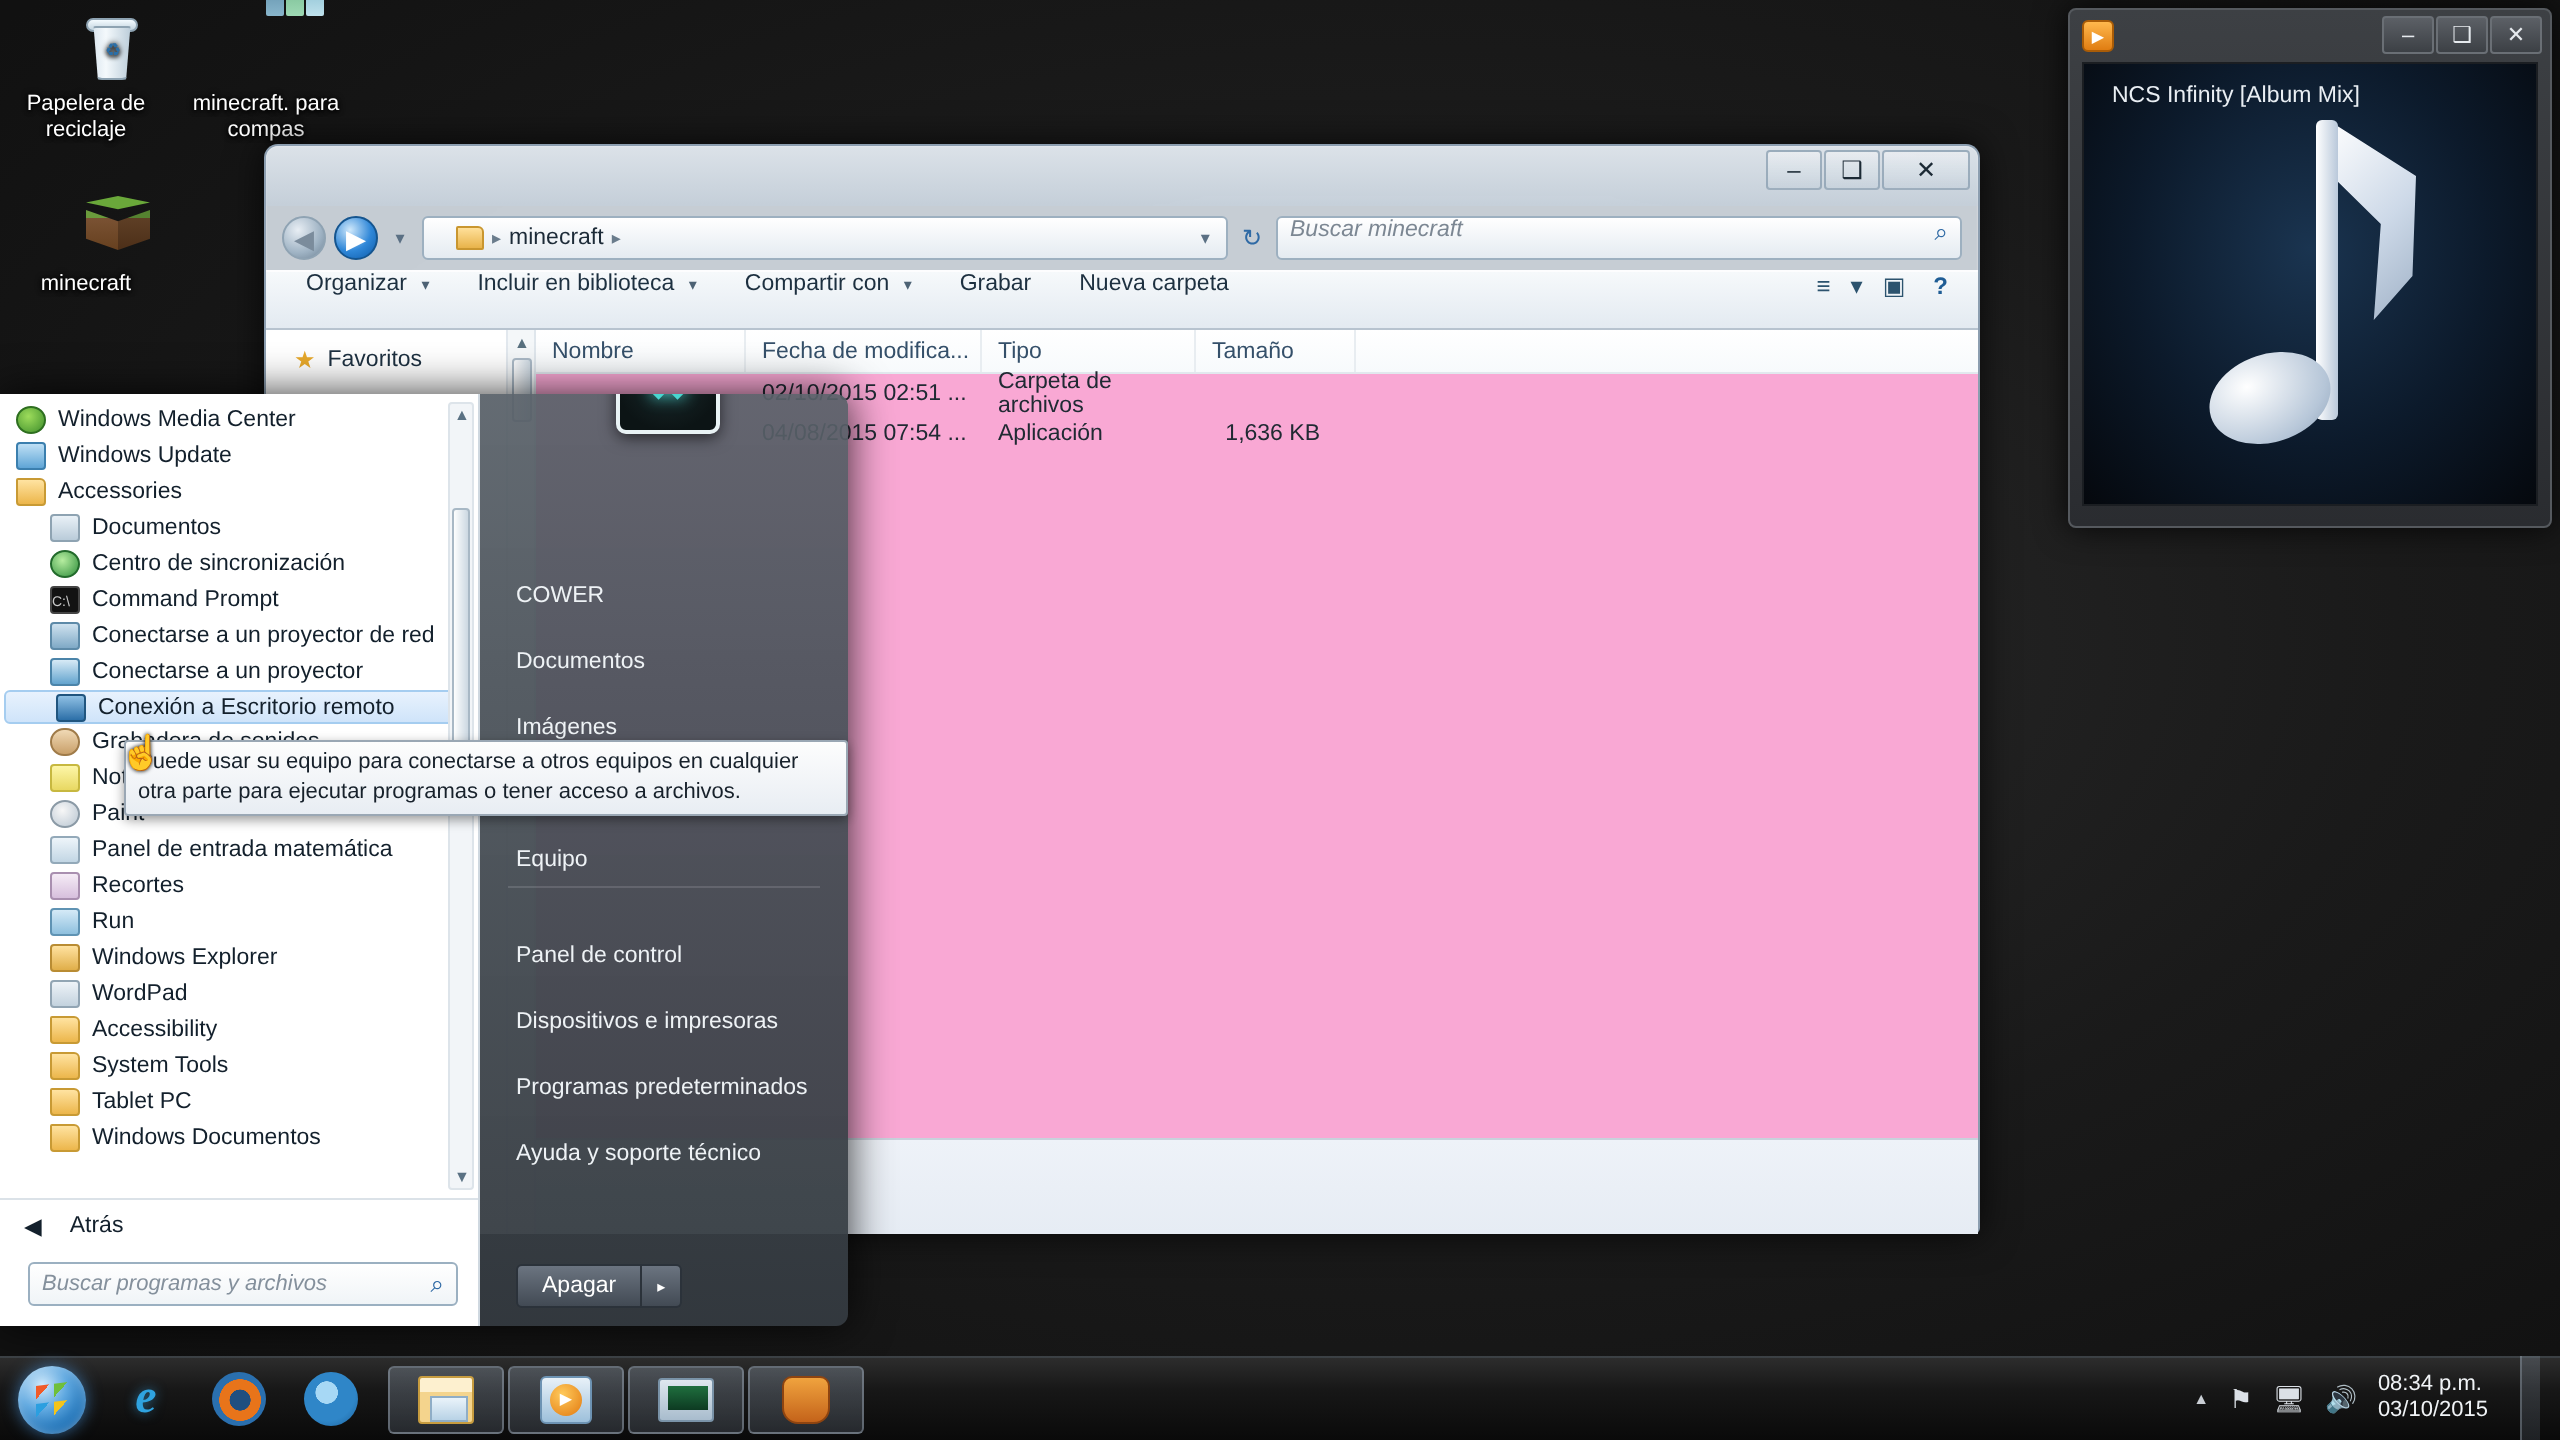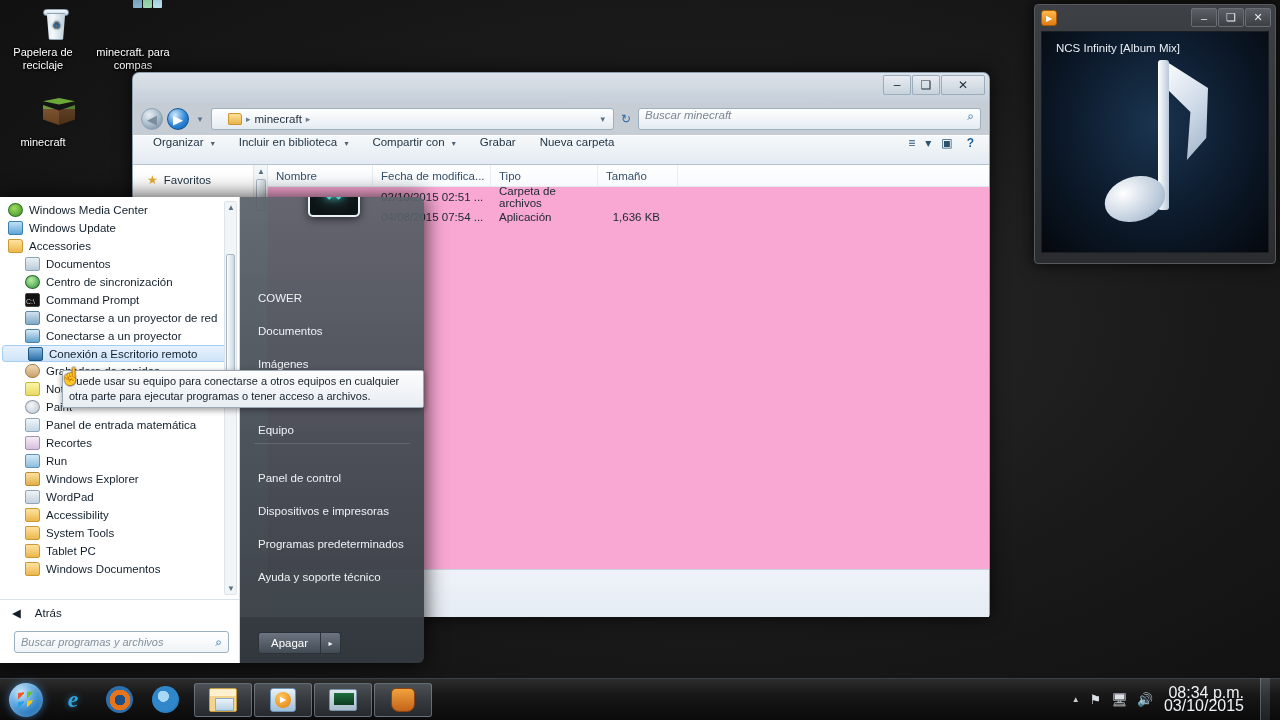--- a/index.html
+++ b/index.html
@@ -410,21 +410,21 @@
     background: linear-gradient(180deg,#1f6f3e,#0d3a22);}
   .ico-hand { width:24px;height:24px;border-radius:5px 5px 8px 8px;
     background: linear-gradient(180deg,#f0a33e,#c4631a); border:1px solid #8e4410; }
 
   #tray {
     position:absolute; right: 0; bottom:0; height:42px; display:flex; align-items:center;
     gap: 10px; padding-right: 10px; color:#dfe4e9; font-size:11px;
   }
   #tray .tri { font-size:8px; color:#c9ced4; }
   #tray .ic { font-size:13px; color:#dbe0e6; }
-  #tray .clock { text-align:right; line-height:13px; font-size:16px; color:#f0f3f6; }
+  #tray .clock { text-align:left; line-height:13px; font-size:11px; color:#f0f3f6; }
   #showdesk { width:10px; height:42px; margin-left:6px;
     background: linear-gradient(180deg, rgba(120,130,142,0.35), rgba(60,66,74,0.4));
     border-left:1px solid rgba(150,162,175,0.4); }
 </style>
 </head>
 <body>
 
 <div class="desk-icon" style="left:-2px; top:8px;">
   <span class="glyph">
     <span class="bin"><span class="lid"></span><span class="body"></span><span class="logo">♻</span></span>

